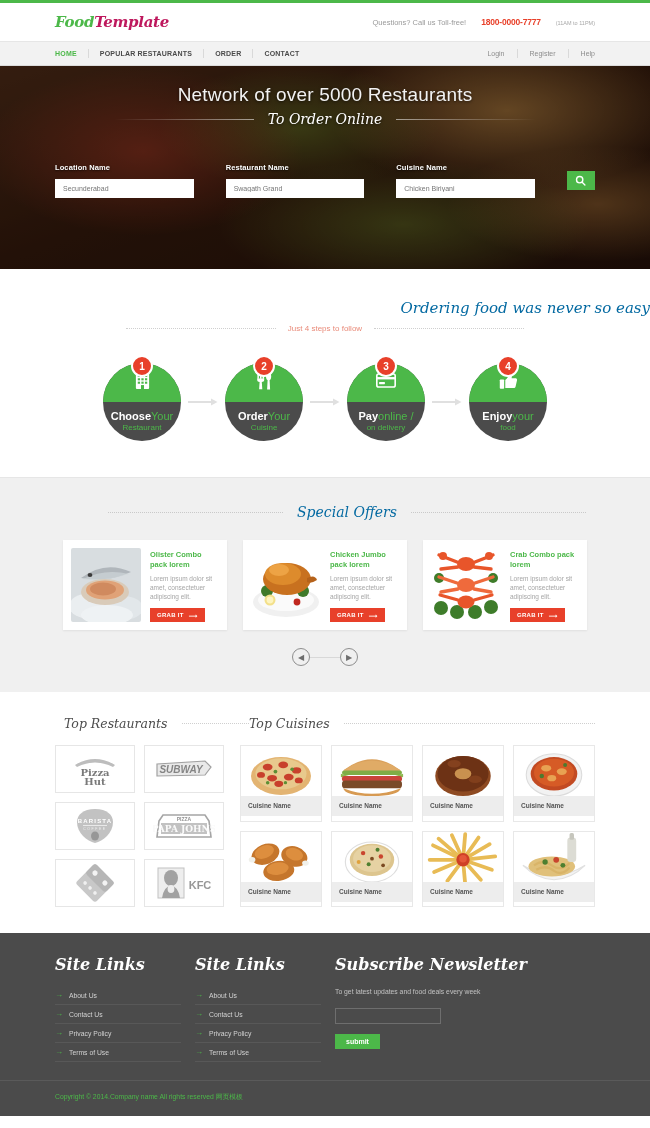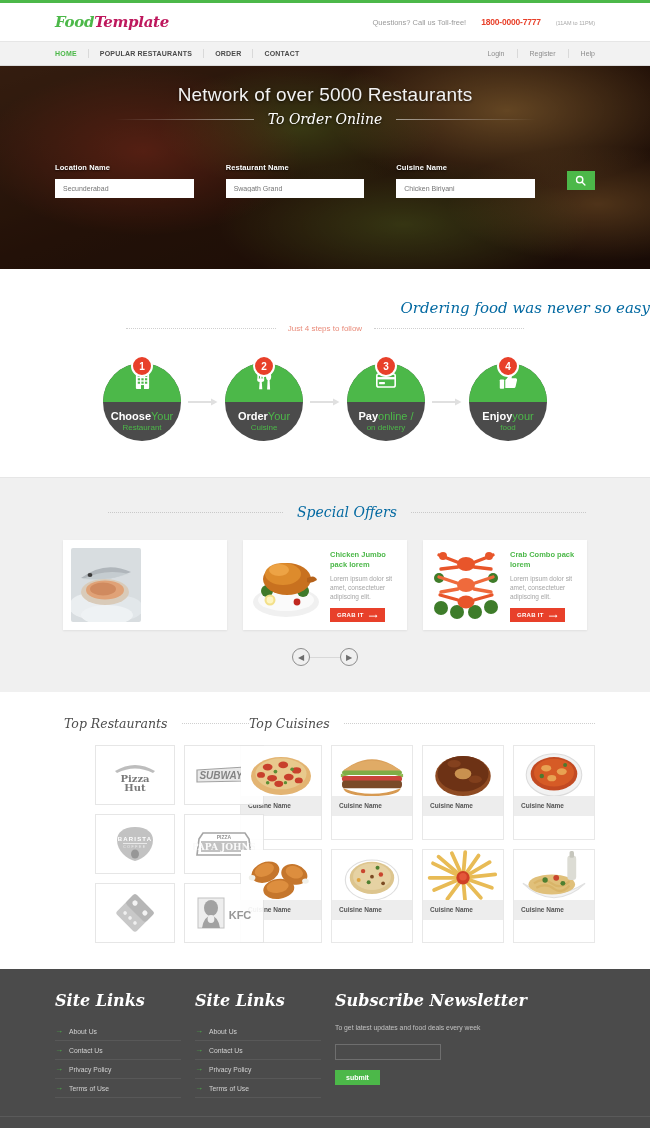--- a/index.html
+++ b/index.html
@@ -272,23 +272,23 @@
     font-size: 12.5px; color: #4d4d4d; font-weight: normal;
     white-space: nowrap;
   }
   .tops-head .dots { flex: 1; border-top: 1px dotted #cfcfcf; margin-left: 14px; }
   .tops-body { display: flex; padding: 0 55px; margin-top: 14px; gap: 10px; }
   .rest-grid {
     width: 175px; display: grid; grid-template-columns: repeat(2, 80px);
     gap: 9px 9px;
   }
   .rest-cell {
-    width: 80px; height: 60px; border: 1px solid #e4e4e4; background: #fff;
+    width: 80px; height: 48px; border: 1px solid #e4e4e4; background: #fff;
     display: flex; align-items: center; justify-content: center;
-    filter: grayscale(1); opacity: 0.92; margin-left: 40px;
+    filter: grayscale(1); opacity: 0.92;
   }
   .cuis-grid {
     flex: 1; display: grid; grid-template-columns: repeat(4, 1fr);
     gap: 9px 9px;
   }
   .cuis-card { border: 1px solid #e8e8e8; background: #fff; }
   .cuis-img { height: 50px; position: relative; overflow: hidden; background:#fff; }
   .cuis-label {
     background: #ededed; padding: 5px 7px 6px;
     font-size: 6.5px; color: #555; font-weight: bold; line-height: 9px;
@@ -548,20 +548,28 @@
               <ellipse cx="36" cy="67" rx="26" ry="10" fill="#f3f6f7"></ellipse>
             </g>
             <path d="M10 30 Q34 12 60 24 Q46 30 34 31 Q20 32 10 30 Z" fill="#b0b6bb"></path>
             <path d="M12 31 Q34 20 58 26 Q40 31 26 33 Z" fill="#cfd5d9" opacity="0.7"></path>
             <ellipse cx="34" cy="44" rx="24" ry="13" fill="#d9cbb9"></ellipse>
             <ellipse cx="34" cy="42" rx="19" ry="9.5" fill="#e0a277"></ellipse>
             <ellipse cx="32" cy="41" rx="13" ry="6.5" fill="#d08a5f"></ellipse>
             <ellipse cx="19" cy="27" rx="2.4" ry="2" fill="#3c3c3c"></ellipse>
           </svg>
         </div>
+        <div class="offer-body">
+          <div class="offer-title">Olister Combo pack lorem</div>
+          <div class="offer-desc">Lorem ipsum dolor sit amet, consectetuer adipiscing elit.</div>
+          <button class="grab-btn">
+            <span>GRAB IT</span>
+            <span>⟶</span>
+          </button>
+        </div>
       </div>
 
       <div class="offer-card">
         <div class="offer-thumb">
           <svg class="art" viewBox="0 0 70 74" preserveAspectRatio="none">
             <rect width="70" height="74" fill="#ffffff"></rect>
             <ellipse cx="35" cy="54" rx="33" ry="15" fill="#f0f0f0"></ellipse>
             <ellipse cx="35" cy="52" rx="28" ry="11" fill="#fafafa"></ellipse>
             <g fill="#3f7a2a">
               <circle cx="16" cy="43" r="6"></circle>

